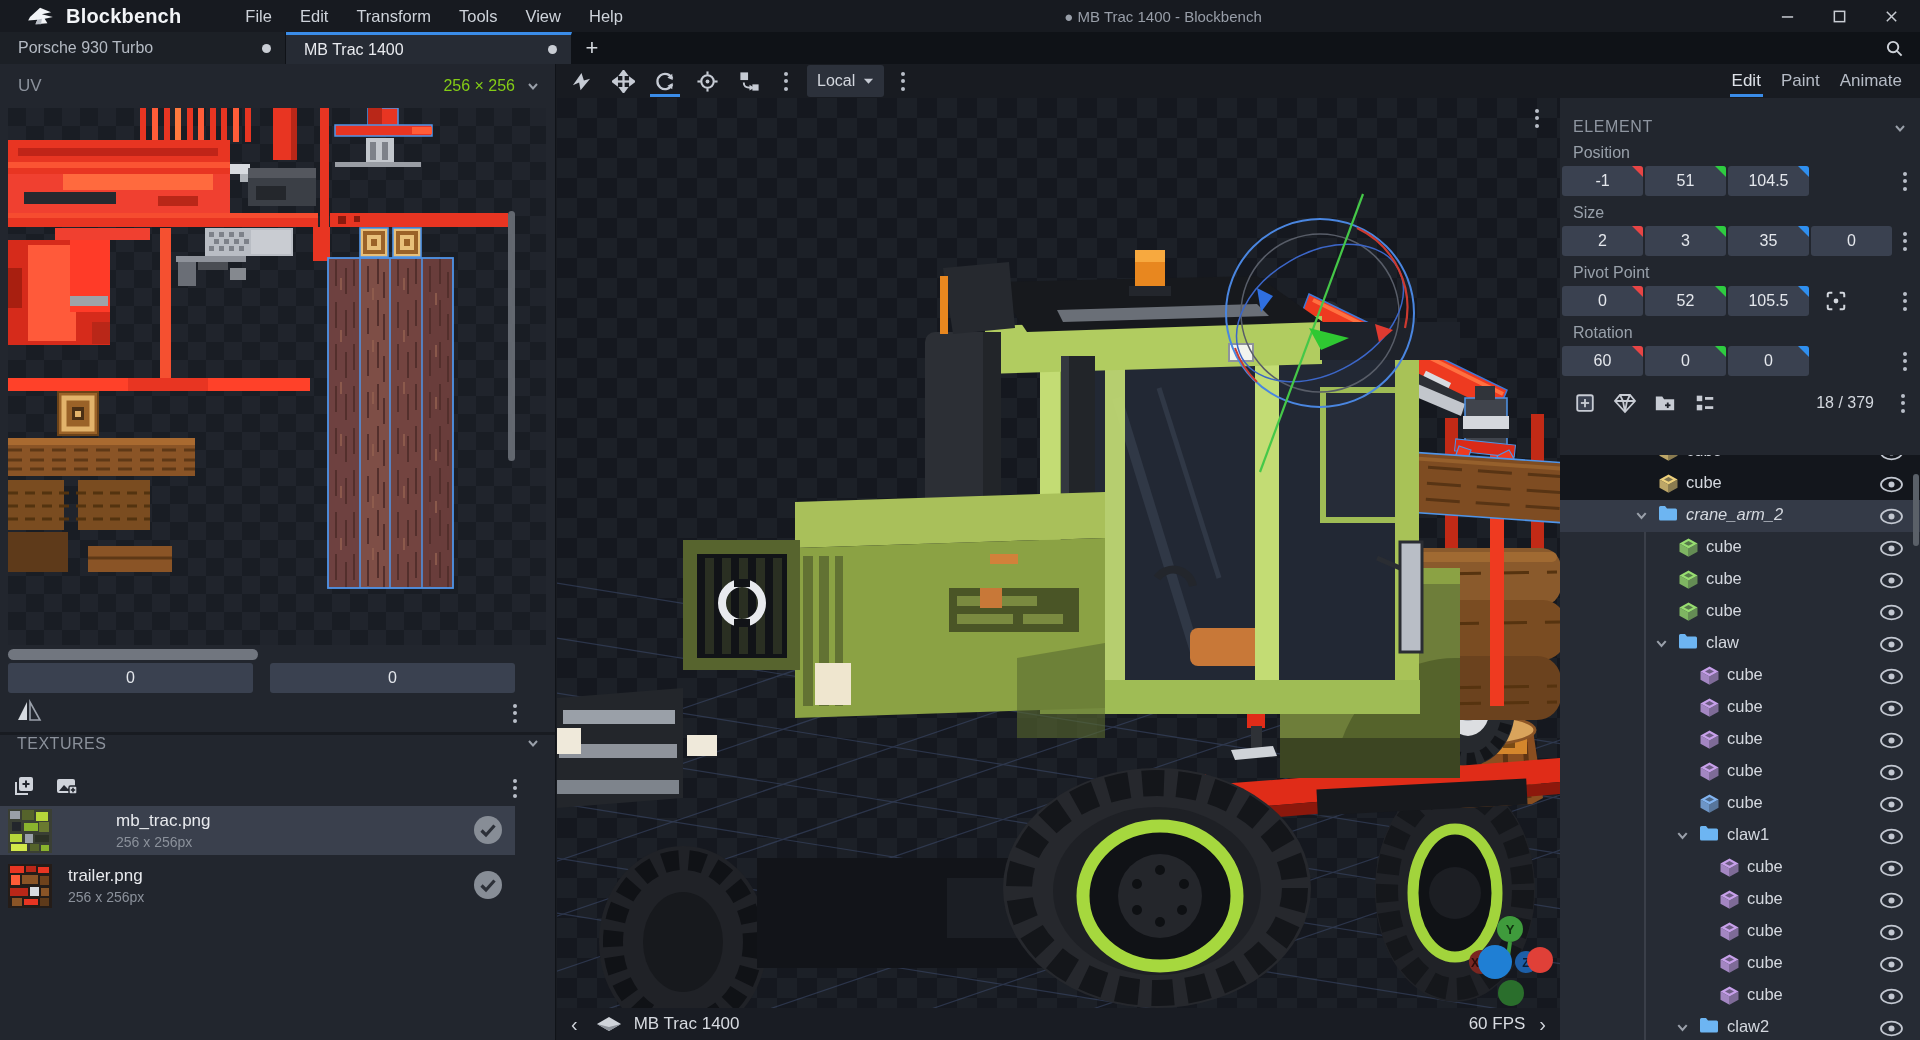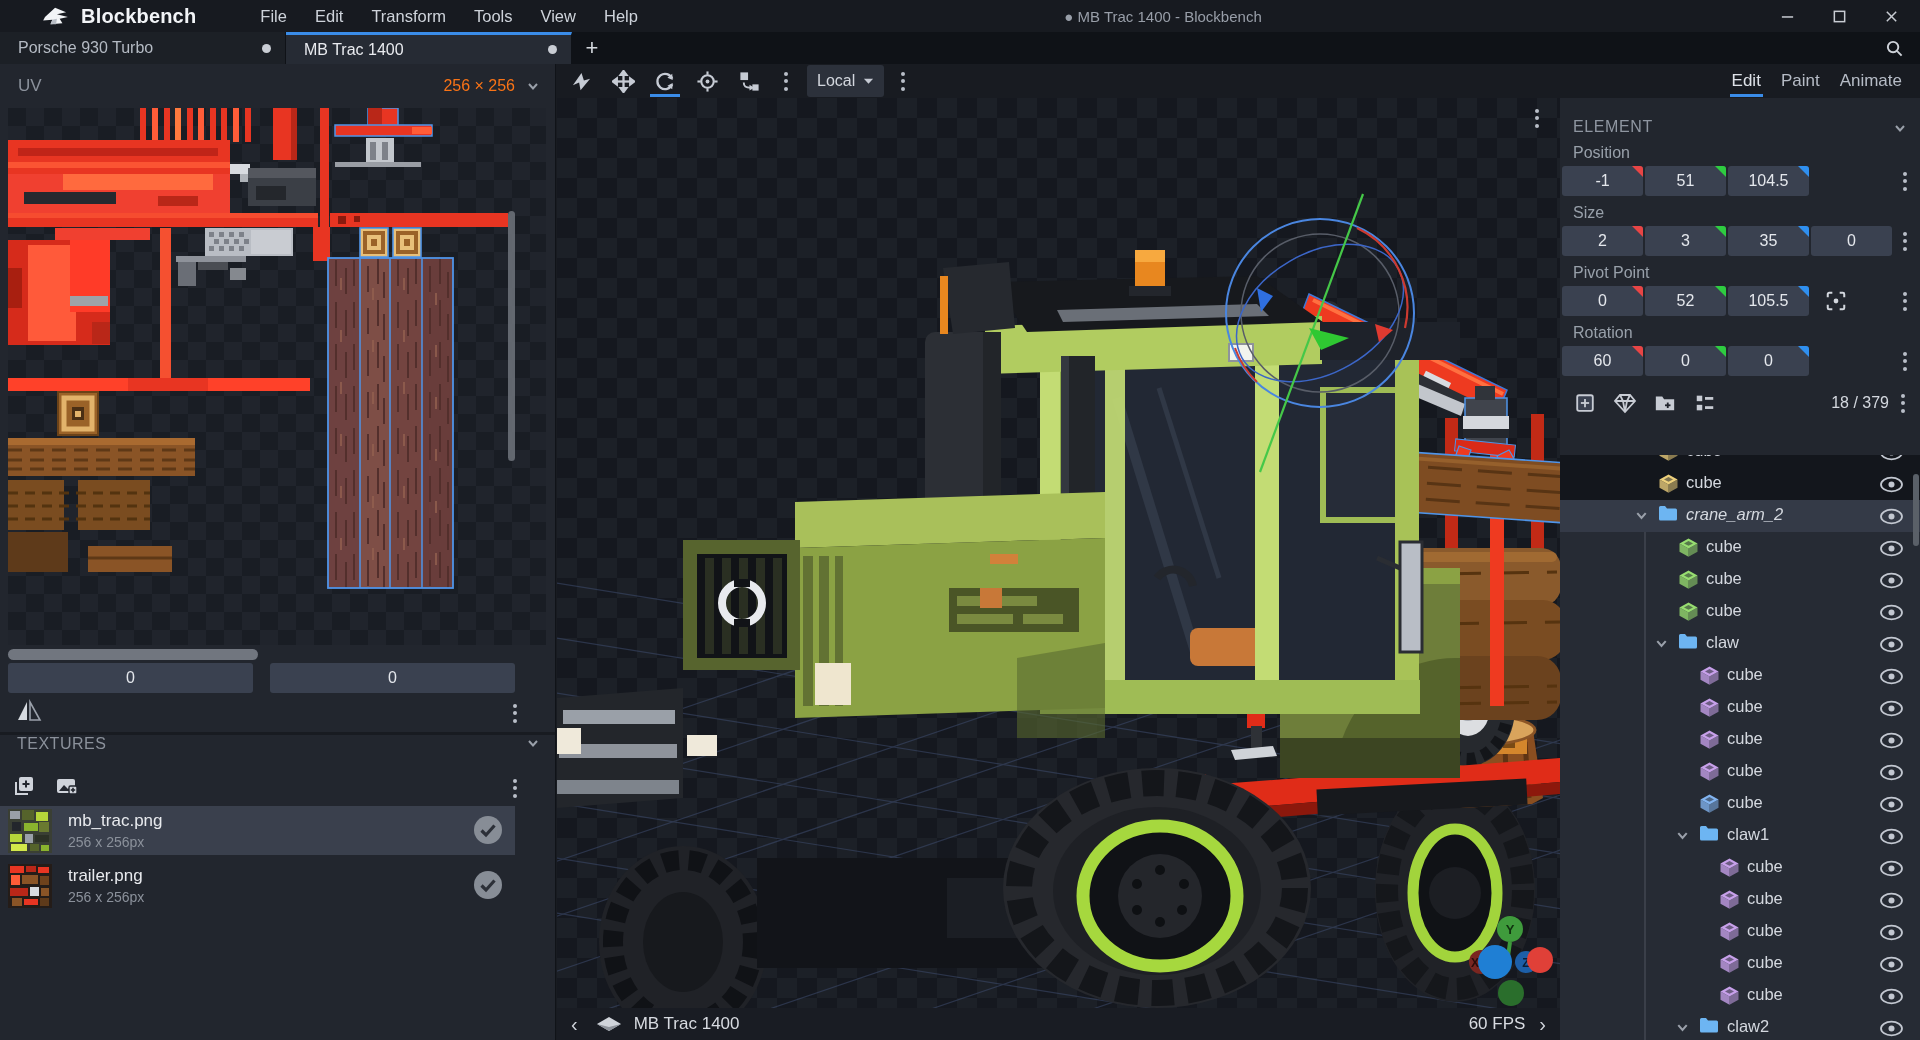--- a/index.html
+++ b/index.html
@@ -2,21 +2,21 @@
 <html><head>
 <meta charset="utf-8">
 <style>
   * { margin:0; padding:0; box-sizing:border-box; }
   html,body { width:1920px; height:1040px; background:#14171d; overflow:hidden; }
   body { font-family:"Liberation Sans","DejaVu Sans",sans-serif; color:#ccd1d9; -webkit-font-smoothing:antialiased; }
   .app { position:relative; width:1920px; height:1040px; background:#181b21; }
 
   
   .titlebar { position:absolute; left:0; top:0; width:1920px; height:32px; background:#171a20; display:flex; align-items:center; }
-  .logo { display:flex; align-items:center; gap:10px; padding-left:41px; }
+  .logo { display:flex; align-items:center; gap:10px; padding-left:26px; }
   .logo svg { width:30px; height:22px; }
   .app-name { font-size:20px; font-weight:bold; color:#f2f4f7; letter-spacing:.2px; }
   .menus { display:flex; margin-left:52px; gap:4px; }
   .menu-item { font-size:16.5px; color:#ced3da; padding:4px 12px; cursor:default; }
   .win-title { position:absolute; left:1163px; transform:translateX(-50%); font-size:15px; color:#989ea8; white-space:nowrap; }
   .win-controls { position:absolute; right:8px; top:0; height:32px; display:flex; align-items:center; gap:22px; padding-right:6px; }
   .win-btn { width:30px; height:28px; display:flex; align-items:center; justify-content:center; }
   .win-btn svg { width:15px; height:15px; stroke:#c8ccd2; stroke-width:1.6; fill:none; }
 
   
@@ -26,35 +26,35 @@
   .tab-label { font-size:16px; color:#b4bac3; flex:1; white-space:nowrap; overflow:hidden; }
   .tab.active .tab-label { color:#e9ebef; }
   .tab-dot { width:9px; height:9px; border-radius:50%; background:#c9cdd4; margin-left:10px; flex:none; }
   .tab-plus { display:flex; align-items:center; justify-content:center; width:40px; color:#d4d8de; font-size:22px; }
   .tab-search { position:absolute; right:12px; top:3px; width:28px; height:26px; display:flex; align-items:center; justify-content:center; }
 
   
   .left-panel { position:absolute; left:0; top:64px; width:556px; height:976px; background:#22262e; border-right:1px solid #101318; }
   .uv-header { position:absolute; left:0; top:0; width:100%; height:44px; display:flex; align-items:center; padding:0 14px 0 18px; }
   .uv-title { font-size:17px; color:#8b919b; flex:1; }
-  .uv-size { font-size:16px; color:#f97316; margin-right:10px; }
+  .uv-size { font-size:16px; color:#84cc16; margin-right:10px; }
   .uv-canvas { position:absolute; left:8px; top:44px; width:538px; height:537px;
      background:repeating-conic-gradient(#20242c 0% 25%, #191d24 0% 50%) 0 0/36px 36px; }
   .uv-canvas svg { position:absolute; inset:0; }
   .uv-hscroll { position:absolute; left:8px; top:585px; width:250px; height:11px; border-radius:6px; background:#71767f; }
   .uv-inputs { position:absolute; left:8px; top:599px; width:507px; display:flex; gap:17px; }
   .uv-input { flex:1; height:30px; background:#3a4150; border-radius:3px; color:#e4e7ec; font-size:16px; display:flex; align-items:center; justify-content:center; }
   .uv-toolrow { position:absolute; left:0; top:634px; width:524px; height:30px; display:flex; align-items:center; padding-left:16px; }
   .panel-divider { position:absolute; left:0; top:668px; width:100%; height:3px; background:#181b21; }
   .tex-header { position:absolute; left:0; top:671px; width:100%; height:36px; display:flex; padding:0 14px 0 17px; }
   .tex-title { font-size:16px; color:#8b919b; letter-spacing:.5px; flex:1; }
   .tex-toolbar { position:absolute; left:0; top:708px; width:524px; height:32px; display:flex; align-items:center; gap:18px; padding-left:12px; }
   .tex-items { position:absolute; left:0; top:742px; width:515px; }
   .tex-item { position:relative; height:49px; margin-bottom:6px; display:flex; align-items:center; background:transparent; }
-  .tex-item.selected { background:#3a404d; }
+  .tex-item.selected { background:#3a404d;gap:48px; }
   .tex-thumb { width:44px; height:44px; margin-left:8px; flex:none; }
   .tex-meta { margin-left:16px; flex:1; }
   .tex-name { font-size:17px; color:#e8eaee; }
   .tex-size { font-size:14px; color:#8b919b; margin-top:3px; }
   .tex-check { position:absolute; right:12px; top:9px; width:30px; height:30px; }
 
   .kebab { width:18px; height:24px; display:flex; flex-direction:column; align-items:center; justify-content:center; gap:3.5px; margin-left:auto; }
   .kebab i { width:4px; height:4px; border-radius:50%; background:#b9bec8; }
   .chev { width:16px; height:16px; }
   .chev svg { width:16px; height:16px; stroke:#9aa0aa; stroke-width:2; fill:none; }
@@ -92,21 +92,21 @@
   .field-label { font-size:16px; color:#98a0aa; margin:8px 0 4px 11px; }
   .field-row { display:flex; align-items:center; }
   .ninput { position:relative; width:81px; height:30px; background:#3a4150; border-radius:3px; margin-right:2px; color:#e4e7ec; font-size:16px; display:flex; align-items:center; justify-content:center; overflow:hidden; }
   .ninput .corner { position:absolute; top:0; right:0; width:0; height:0; border-left:11px solid transparent; }
   .focus-btn { width:30px; height:30px; margin-left:10px; display:flex; align-items:center; justify-content:center; }
   .field-row .kebab { margin-right:6px; }
 
   .outliner { position:absolute; left:0; top:322px; width:100%; }
   .out-toolbar { display:flex; align-items:center; height:34px; padding:0 8px 0 10px; }
   .out-toolbar .oicon { width:30px; height:26px; display:flex; align-items:center; justify-content:center; margin-right:10px; }
-  .out-count { margin-left:auto; font-size:16px; color:#d4d8df; margin-right:5px;text-align:center; }
+  .out-count { margin-left:auto; font-size:16px; color:#d4d8df; margin-right:20px;text-align:center; }
   .out-tree { position:absolute; left:0; top:391px; width:360px; height:585px; overflow:hidden; }
   .tree-inner { position:absolute; left:0; top:-19px; width:100%; }
   .tree-row { position:relative; height:32px; display:flex; align-items:center; background:#262b34; }
   .tree-row.sel { background:#13161c; }
   .tree-row.groupsel { background:#343a47; }
   .tree-chev { position:absolute; width:16px; height:16px; top:8px; }
   .tree-icon { position:absolute; width:21px; height:21px; top:5px; }
   .tree-label { position:absolute; top:5px; font-size:16.5px; color:#d4d8df; white-space:nowrap; }
   .tree-eye { position:absolute; right:16px; top:8px; width:25px; height:17px; }
   .guide-line { position:absolute; left:84px; width:2px; background:#3a3f49; }

